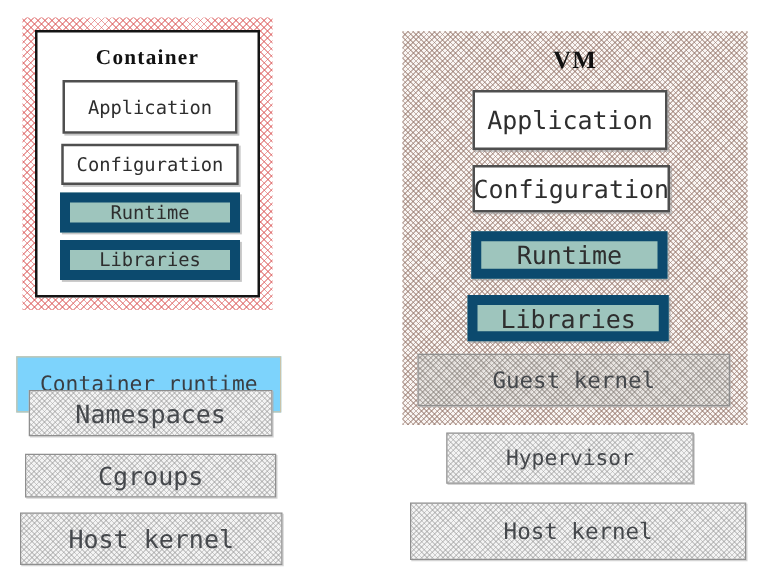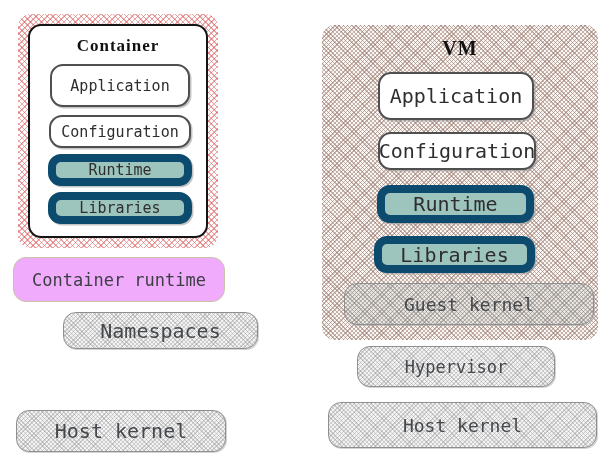--- a/index.html
+++ b/index.html
@@ -1,15 +1,15 @@
 <!DOCTYPE html>
 <html><head>
 <meta charset="utf-8">
 <style>
-  * { margin: 0; padding: 0; box-sizing: border-box; border-radius: 13px; }
+  * { margin: 0; padding: 0; box-sizing: border-box; }
   html, body { background: #ffffff; }
   .stage {
     position: relative;
     width: 608px;
     height: 466px;
     background: #ffffff;
     font-family: "DejaVu Sans Mono", monospace;
     overflow: hidden;
   }
   .abs { position: absolute; }
@@ -56,23 +56,24 @@
     background: #ffffff;
     border: 2px solid #4f4f4f;
     box-shadow: 1.5px 1.5px 0 rgba(150,150,150,0.55);
   }
   .layer-teal {
     background: #9ec5bd;
     border: 8px solid #0c4a6e;
     box-shadow: 1.5px 1.5px 0 rgba(150,150,150,0.55);
   }
   .layer-yellow {
-    background: #f0abfc;
+    background: #7dd3fc;
     border: 1.5px solid #c9c3a8;
     color: #3a3e43;
+    margin-top: 28px;
   }
   .layer-gray {
     border: 1.5px solid #8f8f8f;
     box-shadow: 1px 1px 0 rgba(170,170,170,0.5);
     color: #45484c;
   }
 
   .title {
     font-family: cursive;
     font-weight: bold;
@@ -99,36 +100,37 @@
       <div class="abs label-box layer-white fs15" style="left:19px; top:89px; width:142px; height:33px;">Configuration</div>
 
       <div class="abs label-box layer-teal fs15" style="left:18px; top:128px; width:144px; height:32px;">Runtime</div>
 
       <div class="abs label-box layer-teal fs15" style="left:18px; top:166px; width:144px; height:32px;">Libraries</div>
     </div>
   </div>
 
   <div class="abs label-box layer-yellow fs17" style="left:13px; top:257px; width:212px; height:45px;">Container runtime</div>
 
-  <div class="abs label-box layer-gray hatch-gray fs16" style="left:23px; top:312px; width:195px; height:37px;margin-left:40px;">Namespaces</div>
+  <div class="abs label-box layer-gray hatch-gray fs16" style="left:23px; top:312px; width:195px; height:37px;">Namespaces</div>
 
+  <div class="abs label-box layer-gray hatch-gray fs16" style="left:20px; top:363px; width:201px; height:35px;">Cgroups</div>
 
   <div class="abs label-box layer-gray hatch-gray fs16" style="left:16px; top:410px; width:210px; height:42px;">Host kernel</div>
 
   <div class="abs hatch-brown" style="left:322px; top:25px; width:276px; height:315px;">
     <div class="title fs16" style="position:absolute; left:0; right:0; top:12px;">VM</div>
 
     <div class="abs label-box layer-white fs16" style="left:56px; top:47px; width:156px; height:48px;">Application</div>
 
     <div class="abs label-box layer-white fs16" style="left:56px; top:107px; width:158px; height:38px;">Configuration</div>
 
     <div class="abs label-box layer-teal fs16" style="left:55px; top:160px; width:157px; height:38px;">Runtime</div>
 
     <div class="abs label-box layer-teal fs16" style="left:52px; top:211px; width:161px; height:37px;">Libraries</div>
 
-    <div class="abs label-box layer-gray hatch-gray-onbrown fs18" style="left:22px; top:258px; width:250px; height:42px;">Guest kernel</div>
+    <div class="abs label-box layer-gray hatch-gray-onbrown fs18" style="left:12px; top:258px; width:250px; height:42px;">Guest kernel</div>
   </div>
 
   <div class="abs label-box layer-gray hatch-gray fs17" style="left:357px; top:346px; width:198px; height:41px;">Hypervisor</div>
 
   <div class="abs label-box layer-gray hatch-gray fs18" style="left:328px; top:402px; width:269px; height:46px;">Host kernel</div>
 
 </div>
 
 </body></html>

